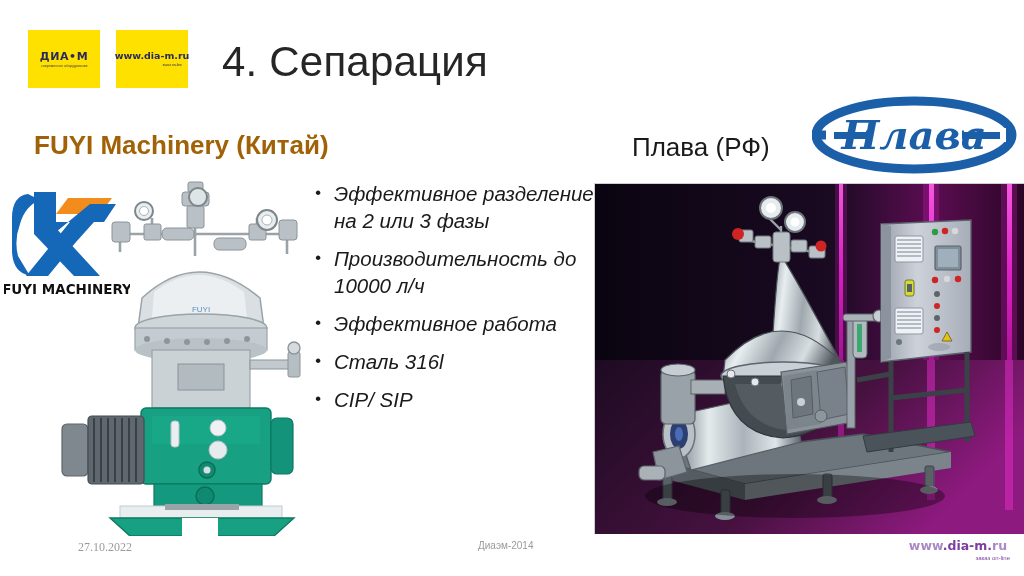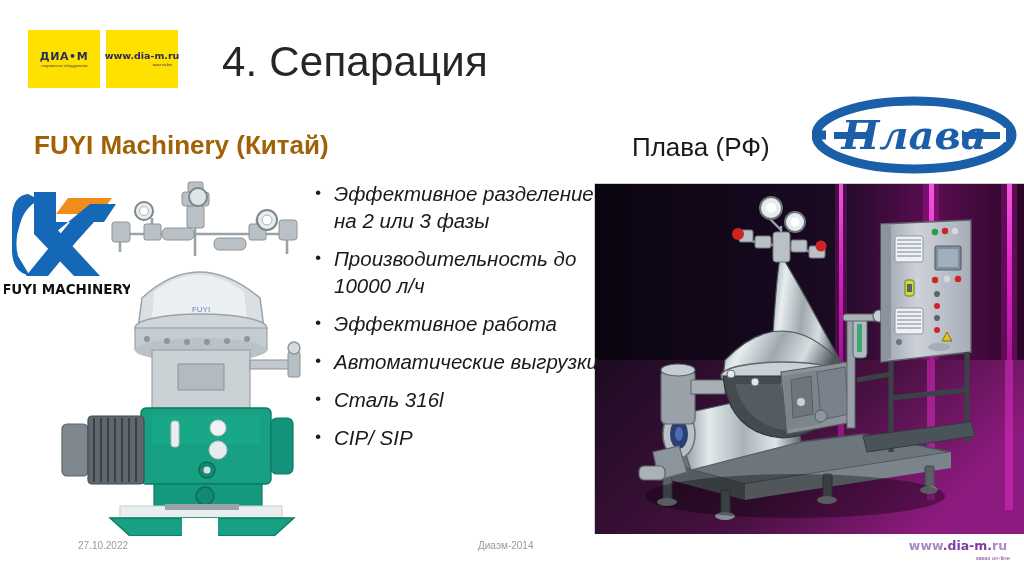--- a/index.html
+++ b/index.html
@@ -15,21 +15,21 @@
     font-family: "Liberation Sans", sans-serif;
     color: #000000;
   }
 
   
   .logo-strip {
     position: absolute;
     left: 28px;
     top: 30px;
     display: flex;
-    gap: 6px;
+    gap: 16px;
   }
   .yellow-box {
     width: 72px;
     height: 58px;
     background: #ffe100;
     display: flex;
     flex-direction: column;
     align-items: center;
     justify-content: center;
   }
@@ -167,22 +167,23 @@
     overflow: hidden;
     border-left: 1px solid #cfcfcf;
     border-top: 1px solid #cfcfcf;
   }
 
   
   .footer-date {
     position: absolute;
     left: 78px;
     top: 540px;
-    font-size: 10px;
+    font-size: 12px;
     color: #9a9a9a;
+    font-family: Liberation Serif, serif;
   }
   .footer-center {
     position: absolute;
     left: 478px;
     top: 540px;
     font-size: 10px;
     color: #9a9a9a;
   }
   .footer-logo {
     position: absolute;
@@ -335,21 +336,20 @@
   <path d="M52 42 L100 42 L112 24 L86 24 L52 52 Z" fill="#1567b8"></path>
   <path d="M22 96 L44 96 L72 62 L90 42 L66 42 L22 96 Z" fill="#1567b8"></path>
   <path d="M30 46 L50 46 L96 96 L70 96 L30 54 Z" fill="#1567b8"></path>
   <text x="63" y="114" font-family="DejaVu Sans, sans-serif" font-size="13.5" font-weight="bold" fill="#111111" text-anchor="middle">FUYI MACHINERY</text>
 </svg>
 
 <ul class="bullets">
   <li>Эффективное разделение на 2 или 3 фазы</li>
   <li>Производительность до 10000 л/ч</li>
   <li>Эффективное работа</li>
-  <li>Автоматические выгрузки</li>
   <li>Сталь 316l</li>
   <li>CIP/ SIP</li>
 </ul>
 
 <svg class="photo-right" viewBox="0 0 430 350">
   <defs>
     <linearGradient id="bgWall" x1="0" y1="0" x2="1" y2="0">
       <stop offset="0%" stop-color="#0a0410"></stop>
       <stop offset="55%" stop-color="#1a0a22"></stop>
       <stop offset="78%" stop-color="#5c0d52"></stop>

